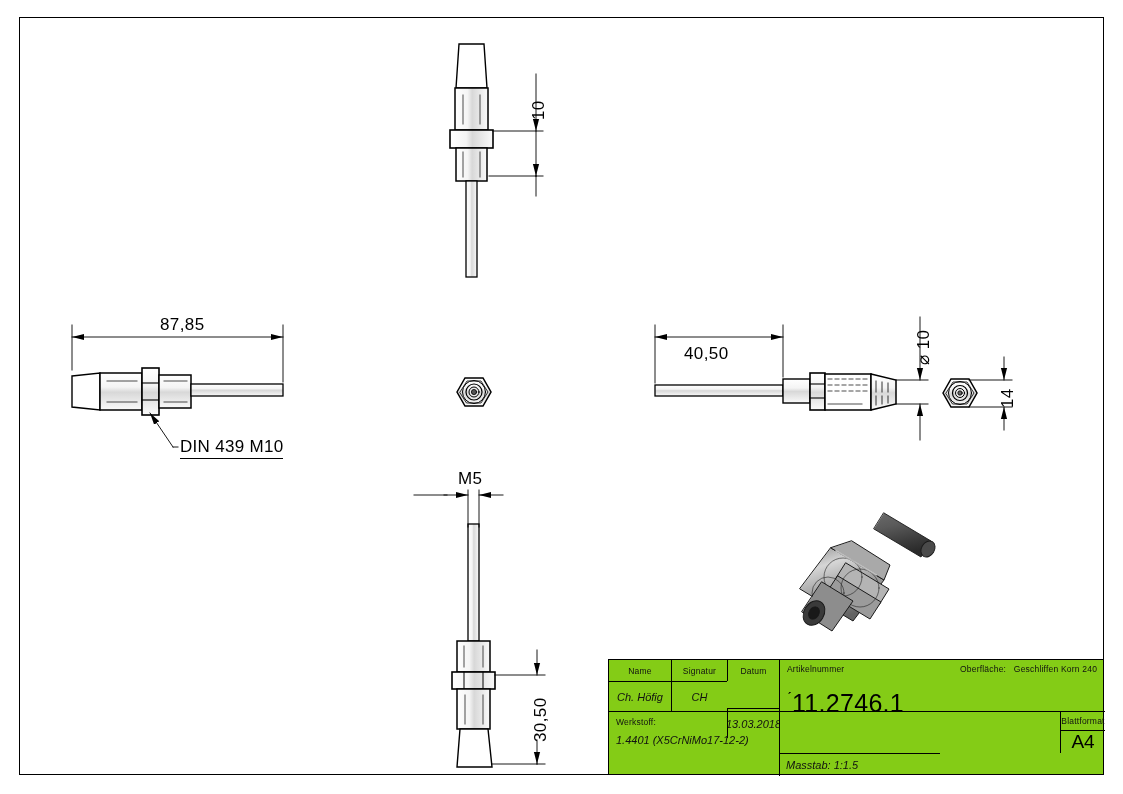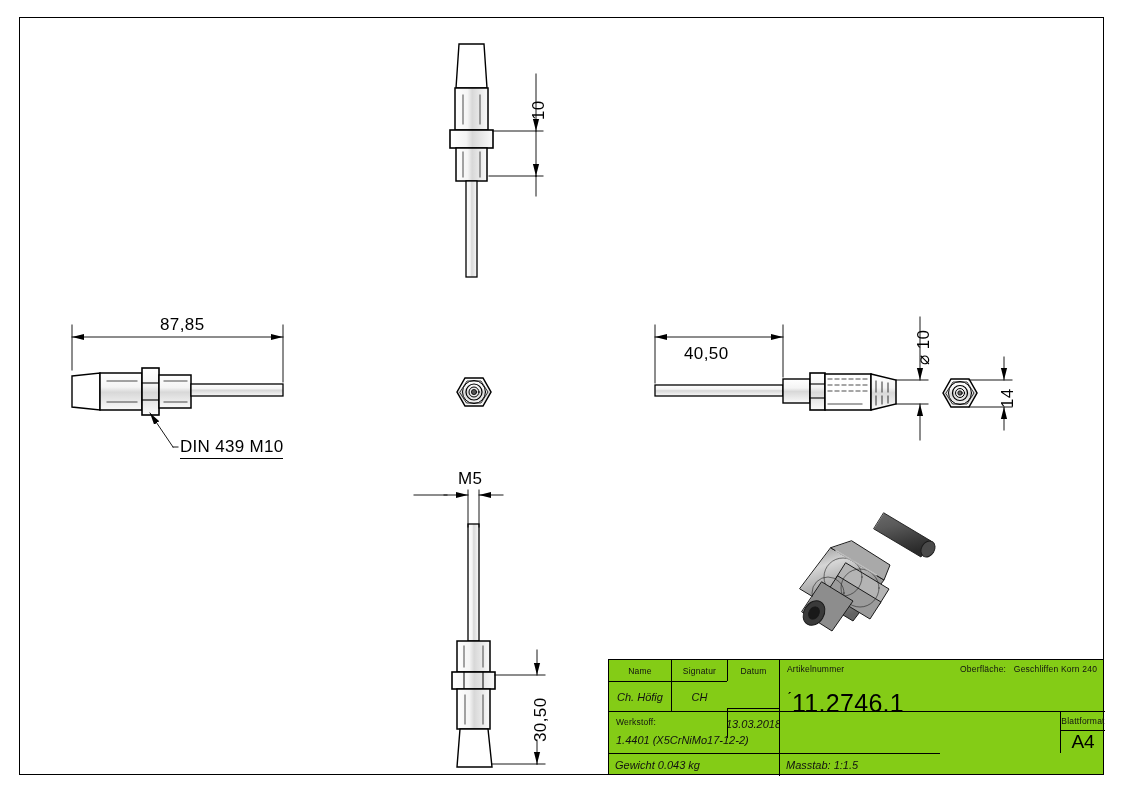--- a/index.html
+++ b/index.html
@@ -335,25 +335,20 @@
       <div class="ctr">
           <span>Blattformat</span>
         </div>
     </div>
     <div class="cell bt bl c" style="left:451px;top:70px;width:45px;height:23px;">
       <div class="ctr">
           <span id="a4">A4</span>
         </div>
     </div>
 
-    <div class="cell bt val" style="left:0;top:93px;width:170px;height:23px;">
-      <div class="lft">
-          <span>Gewicht 0.043 kg</span>
-        </div>
-    </div>
     <div class="cell bt bl val" style="left:170px;top:93px;width:161px;height:23px;">
       <div class="lft">
           <span>Masstab: 1:1.5</span>
         </div>
     </div>
 
   </div>
 
 </div>
 

